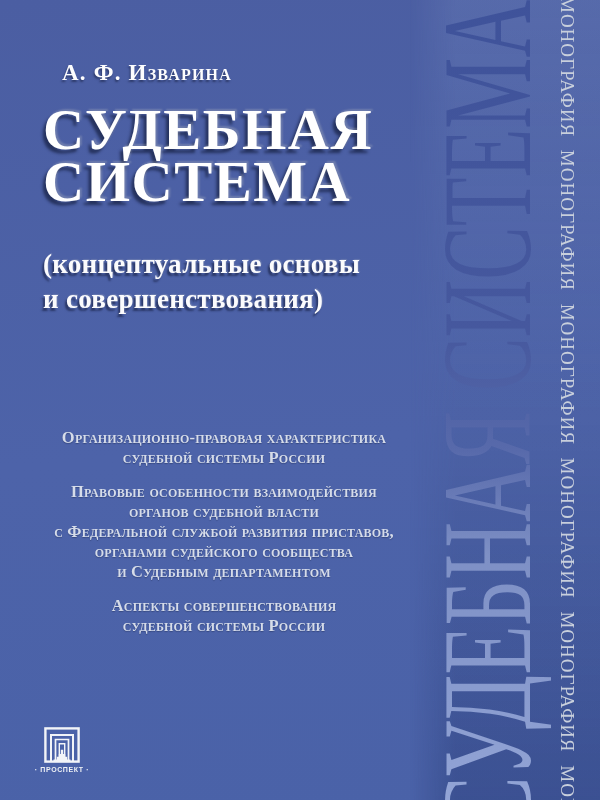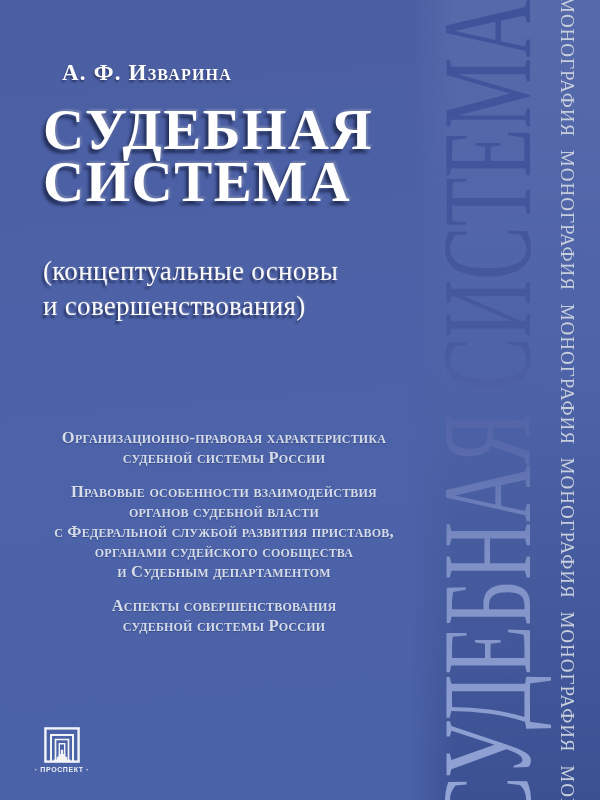--- a/index.html
+++ b/index.html
@@ -69,26 +69,25 @@
   .title {
     position: absolute; left: 43px; top: 104px;
     font-size: 57px; line-height: 52px; font-weight: 700;
     letter-spacing: 1.5px;
     color: #ffffff;
     text-shadow: 2px -2px 2px rgba(238,234,210,0.22),
                  -3px 4px 3px rgba(14,22,52,0.62);
   }
   .subtitle {
     position: absolute; left: 43px; top: 247px;
-    font-size: 27px; line-height: 35px; font-weight: 400;
+    font-size: 27px; line-height: 35px; font-weight: 700;
     letter-spacing: 0.3px;
     color: #fbfbfd;
     text-shadow: 1px -1px 1px rgba(238,234,210,0.18),
                  -2px 3px 2px rgba(14,22,52,0.55);
-    margin-top: 7px;
   }
   .type-label {
     position: absolute; left: 45px; top: 375px;
     font-size: 14.5px; font-weight: 700;
     letter-spacing: 2.4px;
     color: #e2e7f0;
     text-shadow: 0 1px 1px rgba(16,24,54,0.4);
   }
   .topics {
     position: absolute; left: 44px; top: 428px; width: 360px;

